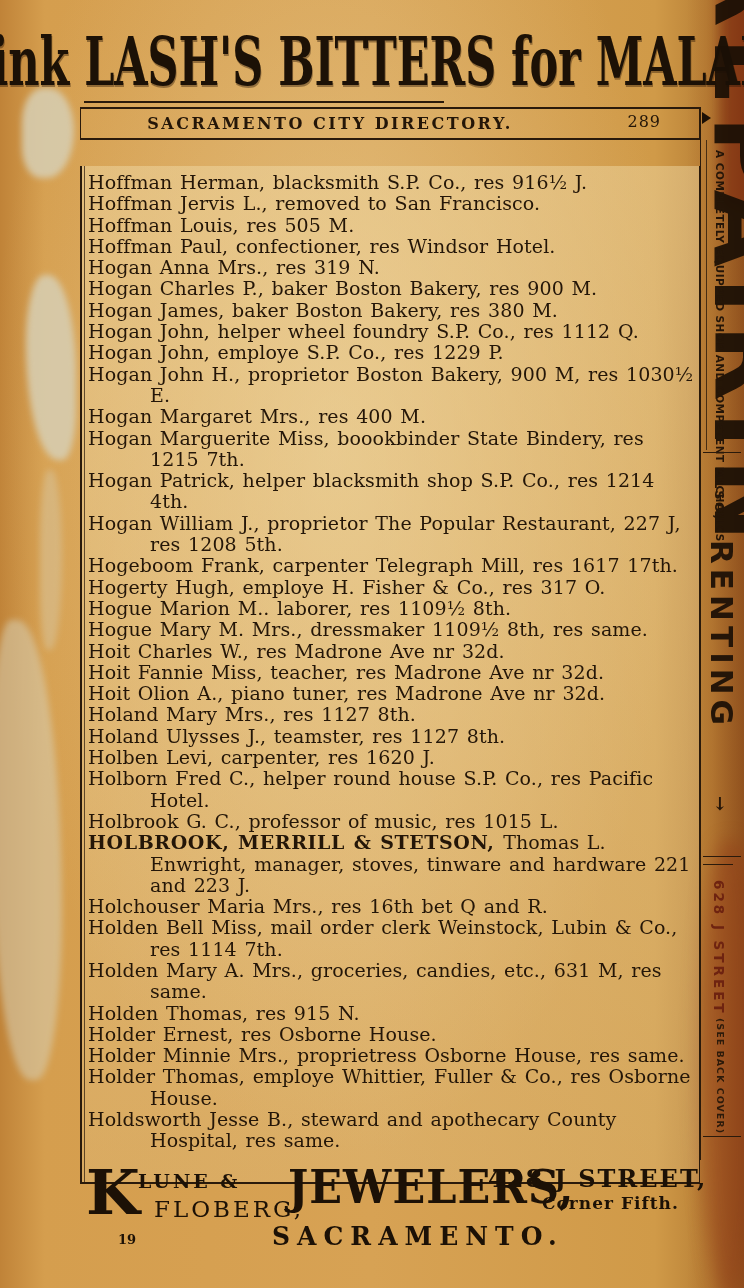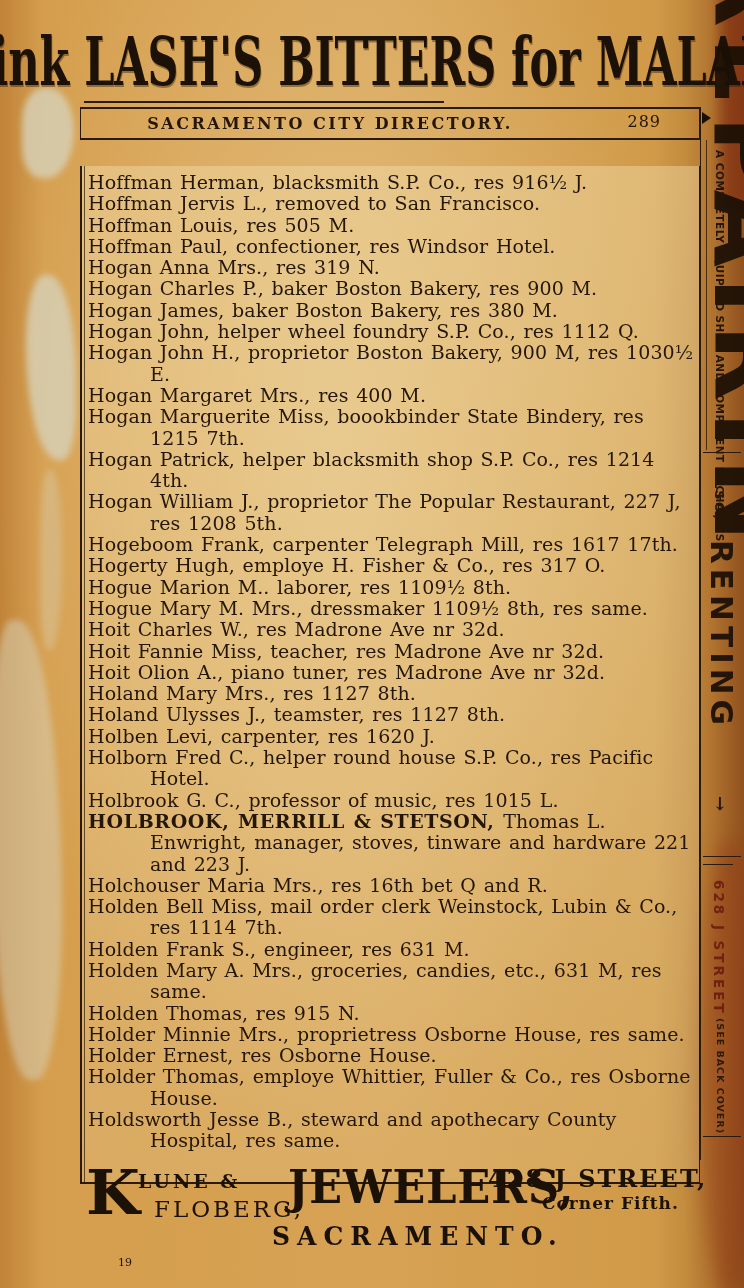--- a/index.html
+++ b/index.html
@@ -162,21 +162,21 @@
     position: absolute; left: 60px; top: 1160px; width: 650px; height: 120px;
     color: #1c1106;
   }
   .k-initial  { position: absolute; left: 26px;  top: 2px;  font-size: 62px; font-weight: bold; line-height: 1; }
   .name-line1 { position: absolute; left: 78px;  top: 10px; font-size: 19px; font-weight: bold; letter-spacing: 3px; }
   .name-line2 { position: absolute; left: 94px;  top: 36px; font-size: 23px; font-weight: normal; letter-spacing: 3px; }
   .trade      { position: absolute; left: 228px; top: 2px;  font-size: 43px; font-weight: bold; letter-spacing: 1px;
                 transform: scaleY(1.08); }
   .addr1      { position: absolute; left: 428px; top: 4px;  font-size: 24px; font-weight: bold; letter-spacing: 2px; }
   .addr2      { position: absolute; left: 482px; top: 33px; font-size: 17px; font-weight: bold; letter-spacing: 1px; text-align: center; }
-  .signature  { position: absolute; left: 58px;  top: 72px; font-size: 11px; font-weight: normal; margin-top: 24px; }
+  .signature  { position: absolute; left: 58px;  top: 72px; font-size: 13px; font-weight: bold; }
   .city       { position: absolute; left: 212px; top: 62px; font-size: 25px; font-weight: bold; letter-spacing: 7px;
                 transform: scaleY(1.05); }
 </style>
 </head>
 <body>
 
 <div class="page">
 
   <div class="tear t1"></div>
   <div class="tear t2"></div>
@@ -197,45 +197,45 @@
   <div class="content-box">
     <div id="directory-list">
         <div class="entry">Hoffman Herman, blacksmith S.P. Co., res 916½ J.</div>
         <div class="entry">Hoffman Jervis L., removed to San Francisco.</div>
         <div class="entry">Hoffman Louis, res 505 M.</div>
         <div class="entry">Hoffman Paul, confectioner, res Windsor Hotel.</div>
         <div class="entry">Hogan Anna Mrs., res 319 N.</div>
         <div class="entry">Hogan Charles P., baker Boston Bakery, res 900 M.</div>
         <div class="entry">Hogan James, baker Boston Bakery, res 380 M.</div>
         <div class="entry">Hogan John, helper wheel foundry S.P. Co., res 1112 Q.</div>
+        <div class="entry">Hogan John, employe S.P. Co., res 1229 P.</div>
         <div class="entry">Hogan John H., proprietor Boston Bakery, 900 M, res 1030½ E.</div>
         <div class="entry">Hogan Margaret Mrs., res 400 M.</div>
         <div class="entry">Hogan Marguerite Miss, boookbinder State Bindery, res 1215 7th.</div>
         <div class="entry">Hogan Patrick, helper blacksmith shop S.P. Co., res 1214 4th.</div>
         <div class="entry">Hogan William J., proprietor The Popular Restaurant, 227 J, res 1208 5th.</div>
         <div class="entry">Hogeboom Frank, carpenter Telegraph Mill, res 1617 17th.</div>
         <div class="entry">Hogerty Hugh, employe H. Fisher &amp; Co., res 317 O.</div>
         <div class="entry">Hogue Marion M.. laborer, res 1109½ 8th.</div>
         <div class="entry">Hogue Mary M. Mrs., dressmaker 1109½ 8th, res same.</div>
         <div class="entry">Hoit Charles W., res Madrone Ave nr 32d.</div>
         <div class="entry">Hoit Fannie Miss, teacher, res Madrone Ave nr 32d.</div>
         <div class="entry">Hoit Olion A., piano tuner, res Madrone Ave nr 32d.</div>
         <div class="entry">Holand Mary Mrs., res 1127 8th.</div>
         <div class="entry">Holand Ulysses J., teamster, res 1127 8th.</div>
         <div class="entry">Holben Levi, carpenter, res 1620 J.</div>
         <div class="entry">Holborn Fred C., helper round house S.P. Co., res Pacific Hotel.</div>
         <div class="entry">Holbrook G. C., professor of music, res 1015 L.</div>
         <div class="entry"><b>HOLBROOK, MERRILL &amp; STETSON, </b>Thomas L. Enwright, manager, stoves, tinware and hardware 221 and 223 J.</div>
         <div class="entry">Holchouser Maria Mrs., res 16th bet Q and R.</div>
         <div class="entry">Holden Bell Miss, mail order clerk Weinstock, Lubin &amp; Co., res 1114 7th.</div>
-        <div class="entry">Holden Frank S., engineer, res 631 M.</div>
         <div class="entry">Holden Mary A. Mrs., groceries, candies, etc., 631 M, res same.</div>
         <div class="entry">Holden Thomas, res 915 N.</div>
+        <div class="entry">Holder Ernest, res Osborne House.</div>
         <div class="entry">Holder Minnie Mrs., proprietress Osborne House, res same.</div>
-        <div class="entry">Holder Ernest, res Osborne House.</div>
         <div class="entry">Holder Thomas, employe Whittier, Fuller &amp; Co., res Osborne House.</div>
         <div class="entry">Holdsworth Jesse B., steward and apothecary County Hospital, res same.</div>
       </div>
   </div>
 
   <aside class="sidebar">
     <div class="rule-v"></div>
     <div class="rule-v2"></div>
     <div class="header-arrow"></div>
     <div class="giant-clip">

